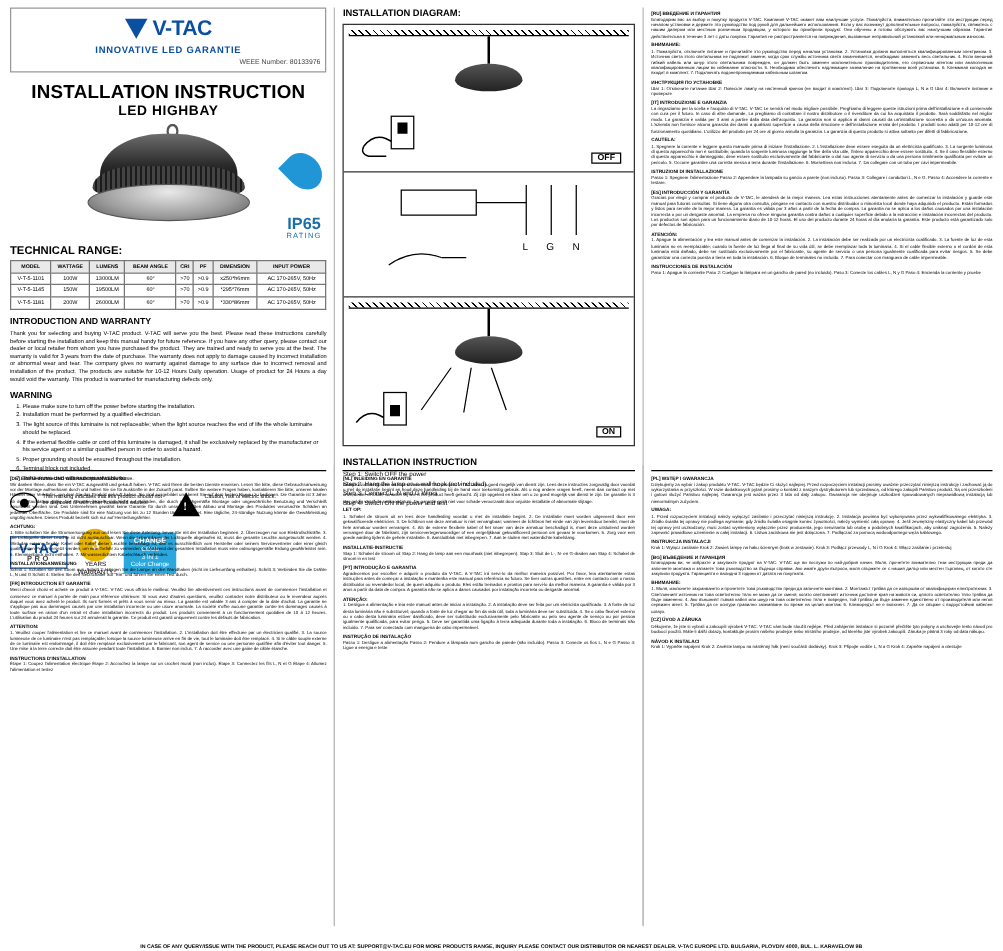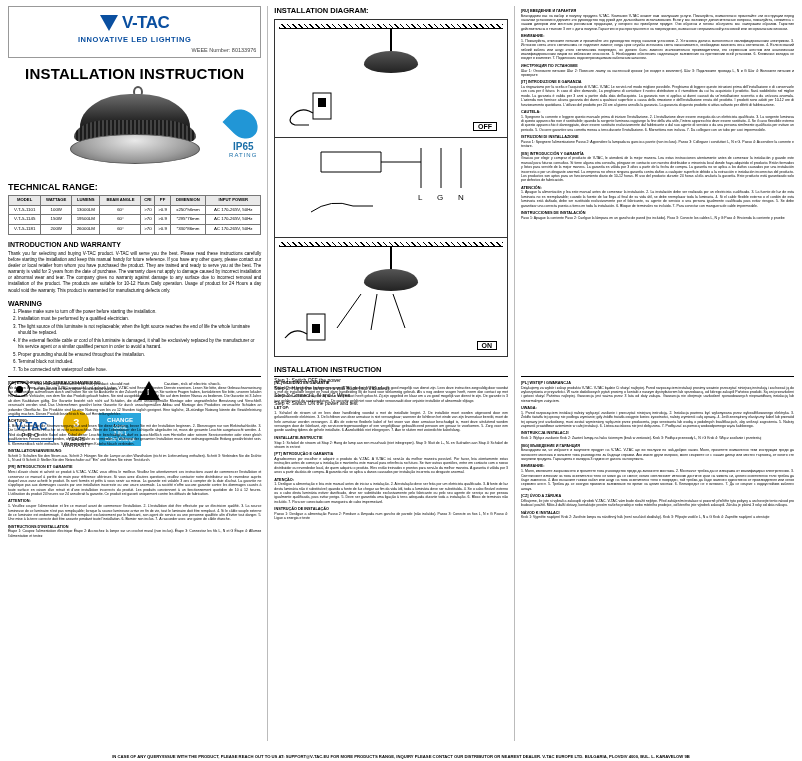--- a/index.html
+++ b/index.html
@@ -57,21 +57,21 @@
   .lamp .hook {
     position:absolute; left:63px; top:-8px; width:10px; height:12px;
     border:2px solid #555; border-radius:50%; border-bottom-color:transparent;
   }
   .ip-badge { position:absolute; right:4px; top:24px; text-align:center; }
   .drop { width:26px;height:32px;margin:0 auto;
     background:#2196d6;
     border-radius: 0 50% 50% 50%;
     transform: rotate(-45deg);
   }
-  .ip-txt { font-size:10px; font-weight:bold; color:#1b6fa8; margin-top:1px; }
+  .ip-txt { font-size:13px; font-weight:bold; color:#1b6fa8; margin-top:18px; }
   .ip-sub { font-size:6px; color:#1b6fa8; letter-spacing:1px; }
 
   
   h3.sec { font-size:9px; font-weight:bold; margin:6px 0 3px; }
   table.spec { width:100%; border-collapse:collapse; font-size:4.4px; }
   table.spec th, table.spec td {
     border:1px solid #777; padding:2px 1px; text-align:center; line-height:1.1;
   }
   table.spec th { background:#e9e9e9; font-weight:bold; font-size:4.2px; }
 
@@ -133,26 +133,27 @@
 <div class="page">
   <div class="cols">
 
     <div class="col col1">
 
       <div class="logo-box">
         <div class="logo-row">
           <span class="vtac-v"></span>
           <span class="vtac-txt">V-TAC</span>
         </div>
-        <div class="logo-sub">INNOVATIVE LED LIGHTING</div>
+        <div class="logo-sub">INNOVATIVE LED GARANTIE</div>
         <div class="wcode">WEEE Number: 80133976</div>
       </div>
 
       <div class="title-wrap">
         <div class="title">INSTALLATION  INSTRUCTION</div>
+        <div class="subtitle">LED HIGHBAY</div>
       </div>
 
       <div class="product-area">
         <div class="lamp">
           <div class="hook"></div>
           <div class="dome"></div>
           <div class="fins"></div>
           <div class="lens"></div>
         </div>
         <div class="ip-badge">

